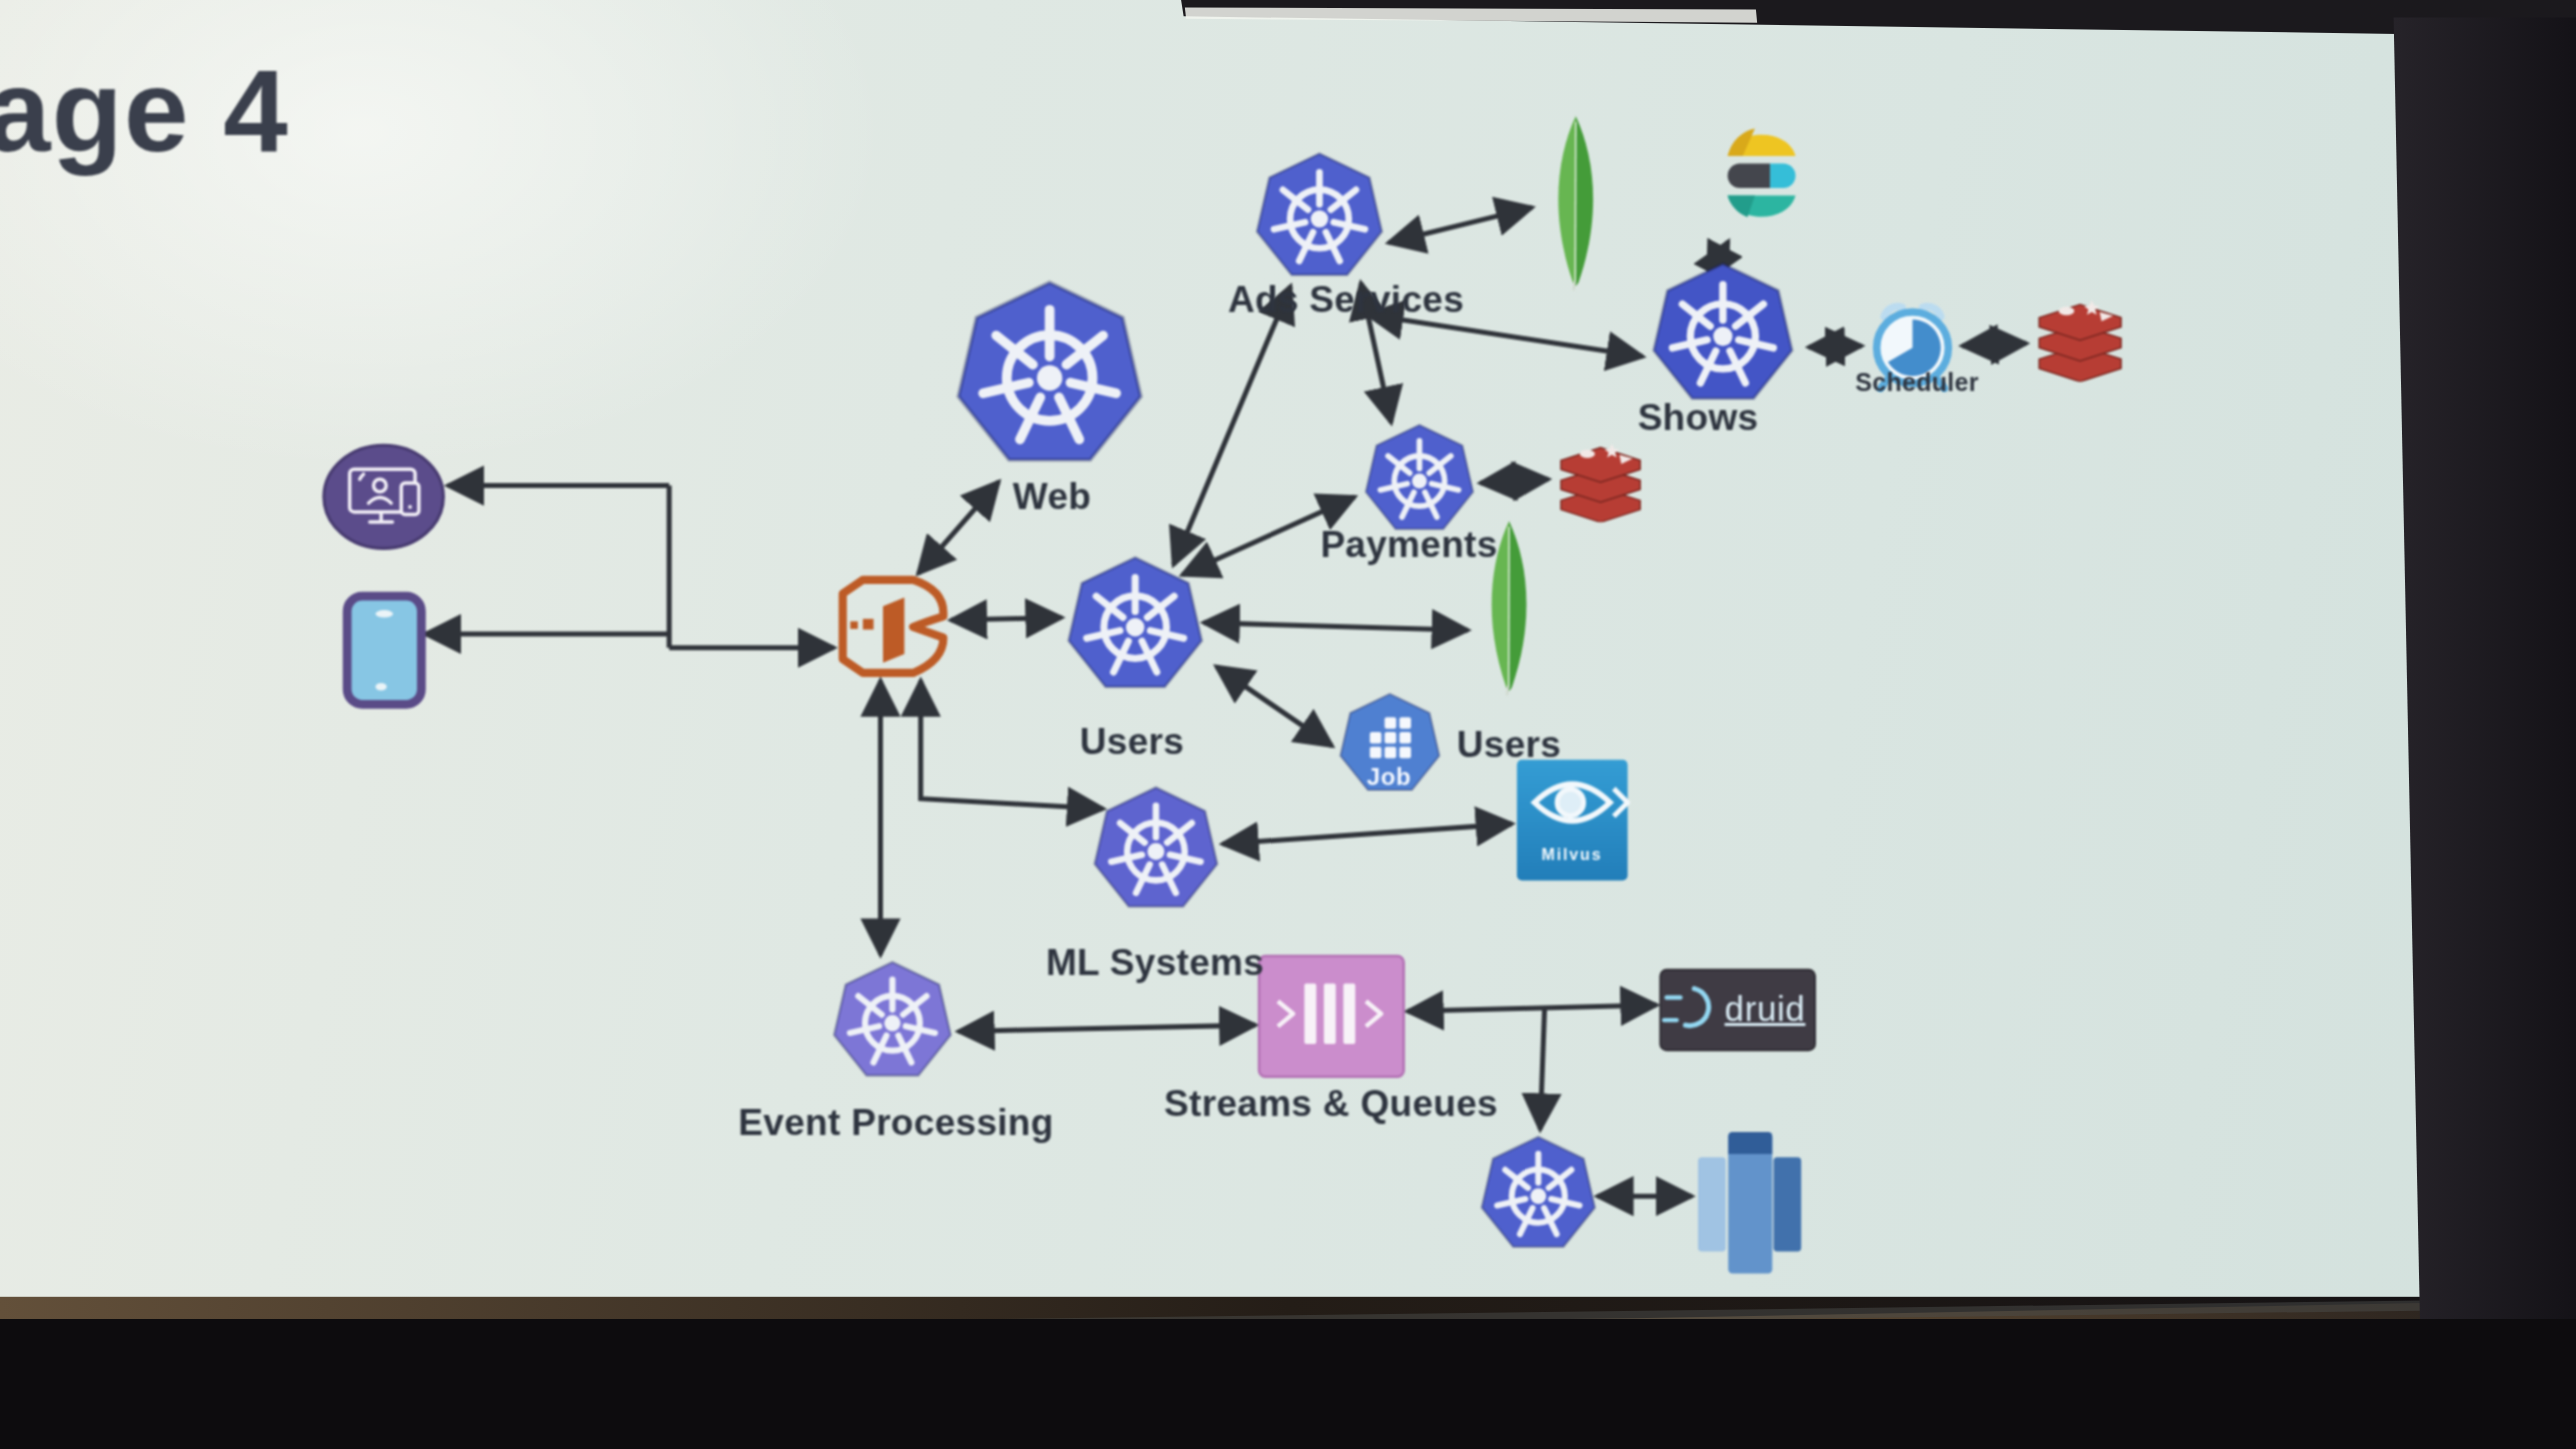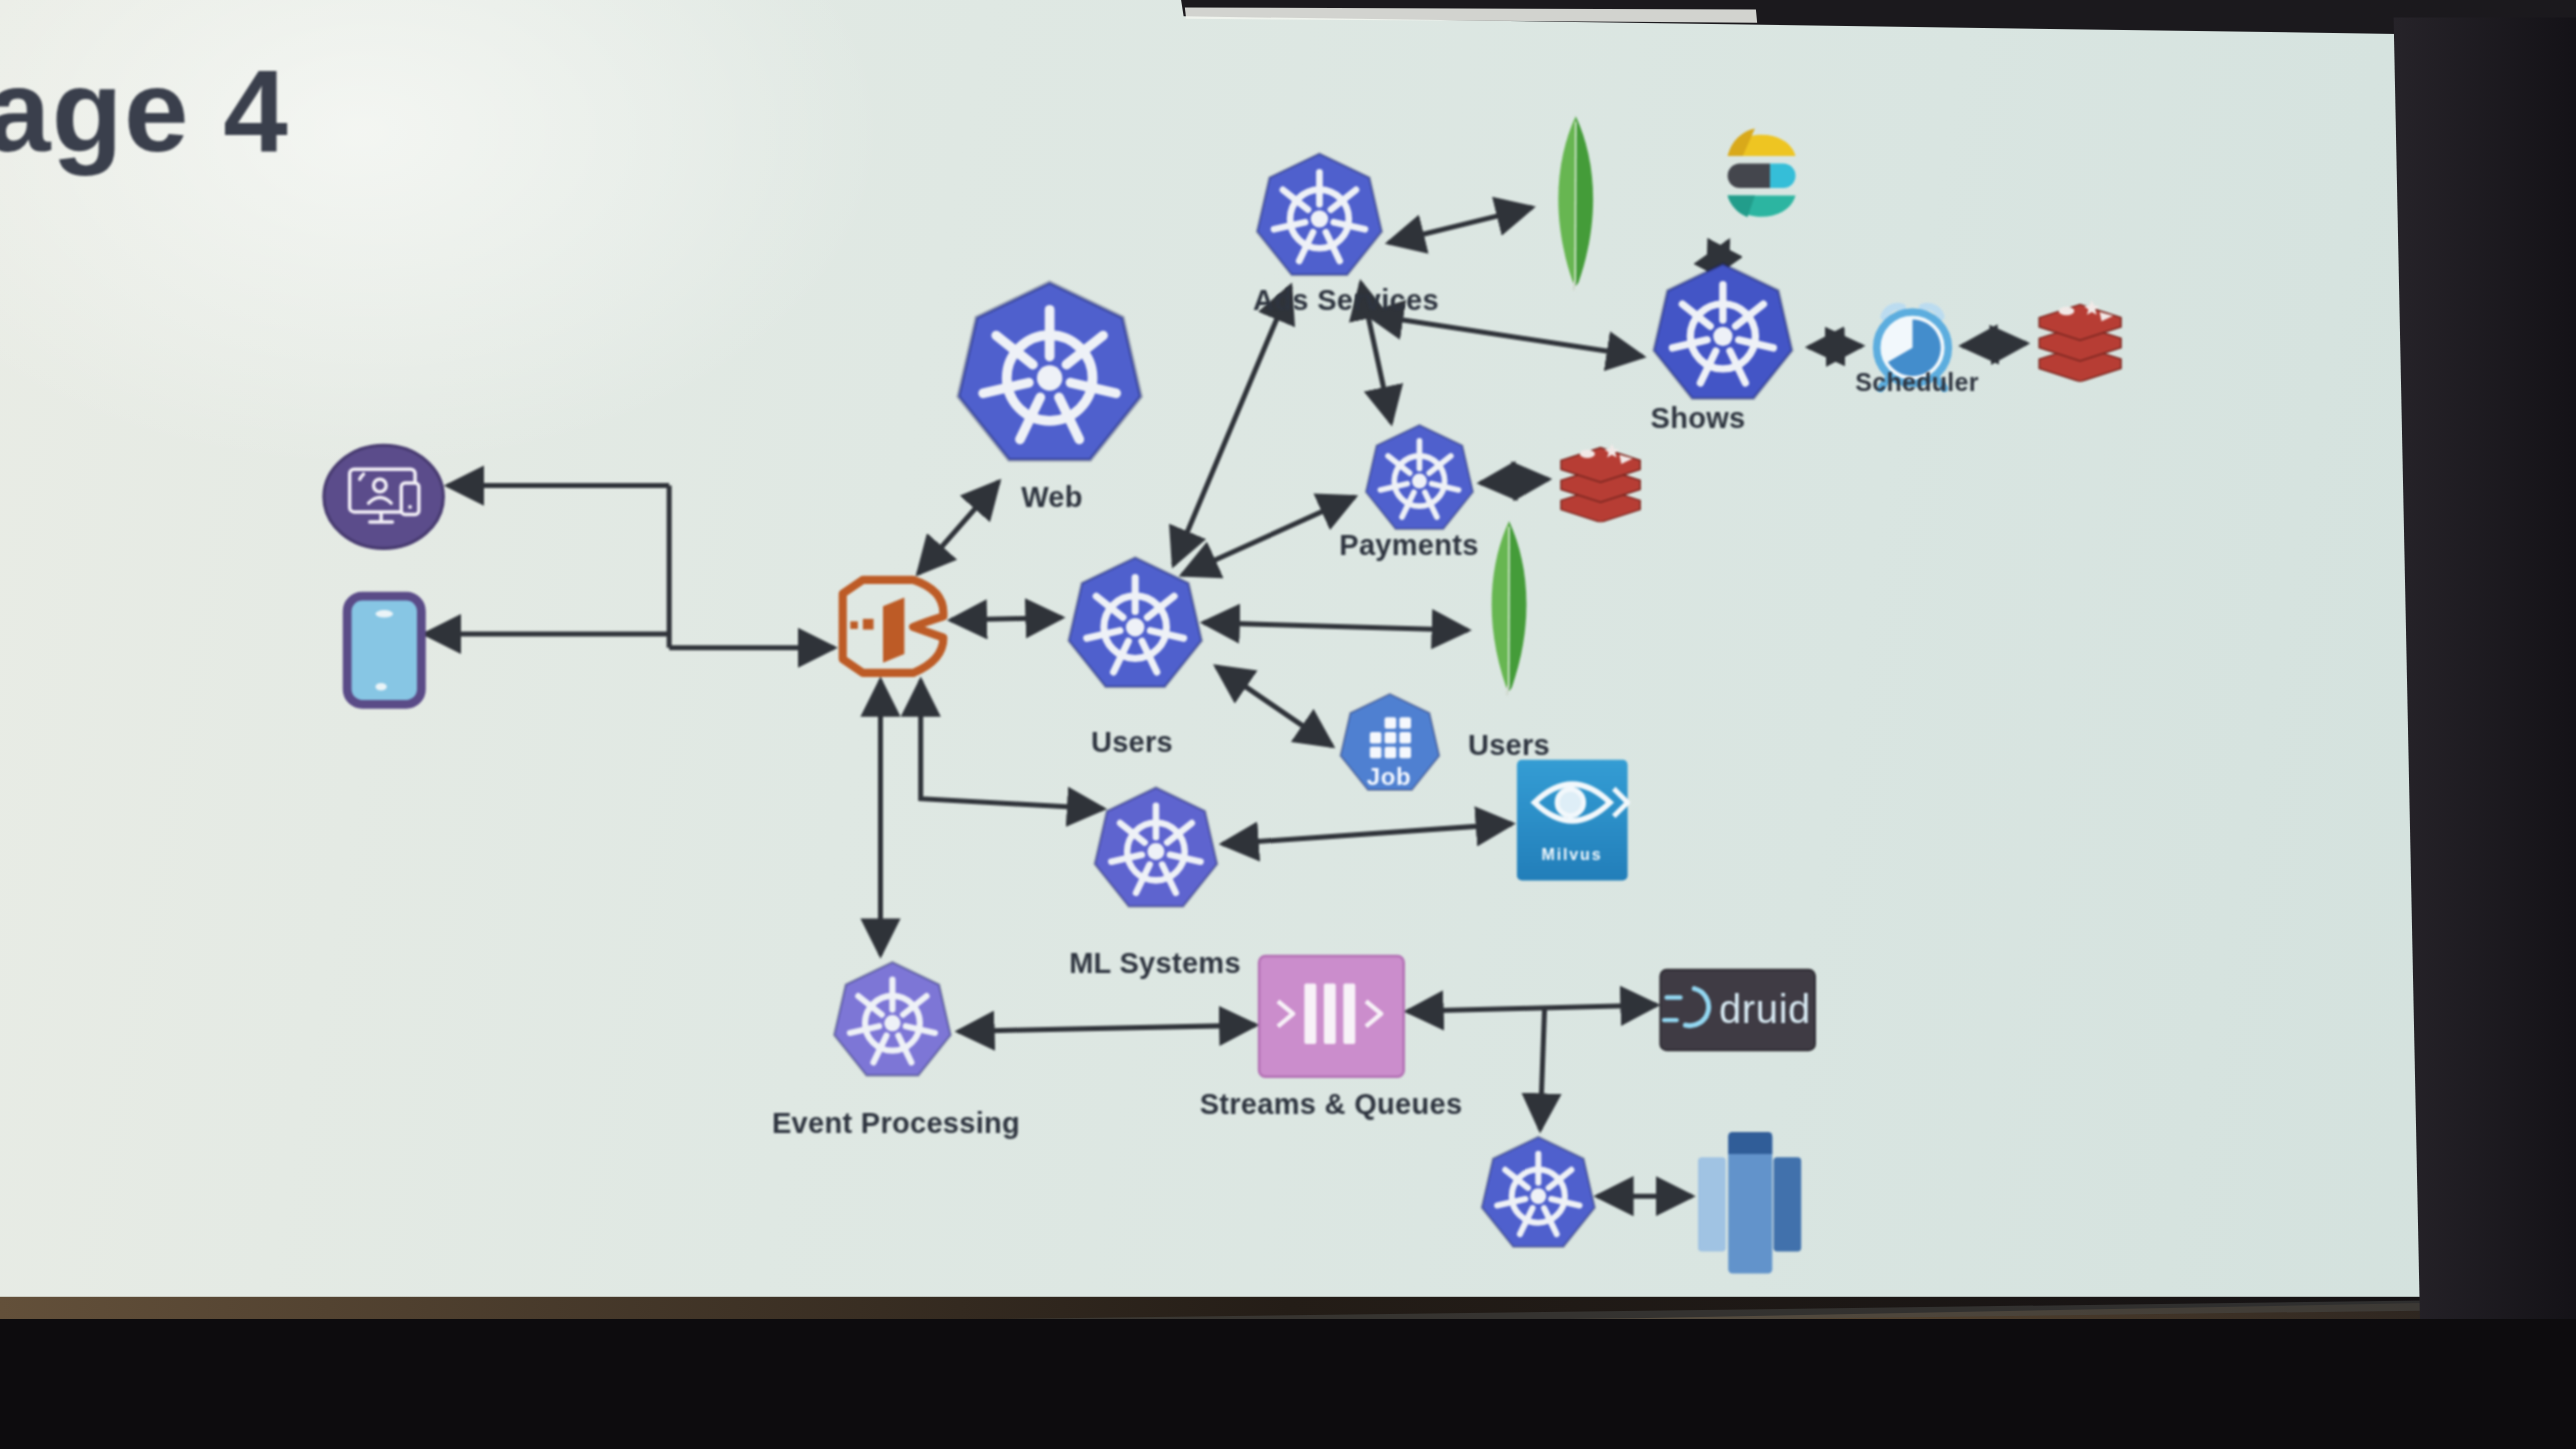--- a/index.html
+++ b/index.html
@@ -8,25 +8,25 @@
   
   #slide-bg{position:absolute;inset:0;
     background:
       radial-gradient(ellipse 880px 566px at 14% 10%, rgba(255,255,253,.55), rgba(255,255,255,0) 60%),
       linear-gradient(100deg, #e9ece5 0%, #dfe8e3 35%, #d9e5e1 70%, #d3e1dd 100%);}
   #diagram, #labels{position:absolute;inset:0;}
   .soft{filter:blur(0.9px) saturate(.92);}
   #title{position:absolute;left:-14px;top:44px;
     font-size:116px;font-weight:600;letter-spacing:1.3px;color:#3a3f4d;}
   .lbl{position:absolute;transform:translate(-50%,-50%);
-    font-size:29px;font-weight:600;color:#2e3440;white-space:nowrap;letter-spacing:0.3px;}
+    font-size:37px;font-weight:600;color:#2e3440;white-space:nowrap;letter-spacing:0.3px;}
   .lbl-milvus{position:absolute;transform:translate(-50%,-50%);
     font-size:16px;font-weight:700;color:#f2f8fc;letter-spacing:1.9px;}
   .lbl-druid{position:absolute;transform:translate(-50%,-50%);
-    font-size:40px;font-weight:500;color:#d8ecf6;letter-spacing:0.6px;}
+    font-size:35px;font-weight:500;color:#d8ecf6;letter-spacing:0.6px;text-decoration:underline;}
   .lbl-job{position:absolute;transform:translate(-50%,-50%);
     font-size:24px;font-weight:600;color:#f4f8ff;letter-spacing:0.6px;}
   svg{position:absolute;left:0;top:0;}
   .ar{stroke:#2f333a;stroke-width:8;fill:none;}
 </style>
 </head>
 <body>
 
 <div id="photo">
   <div id="slide-bg"></div>

